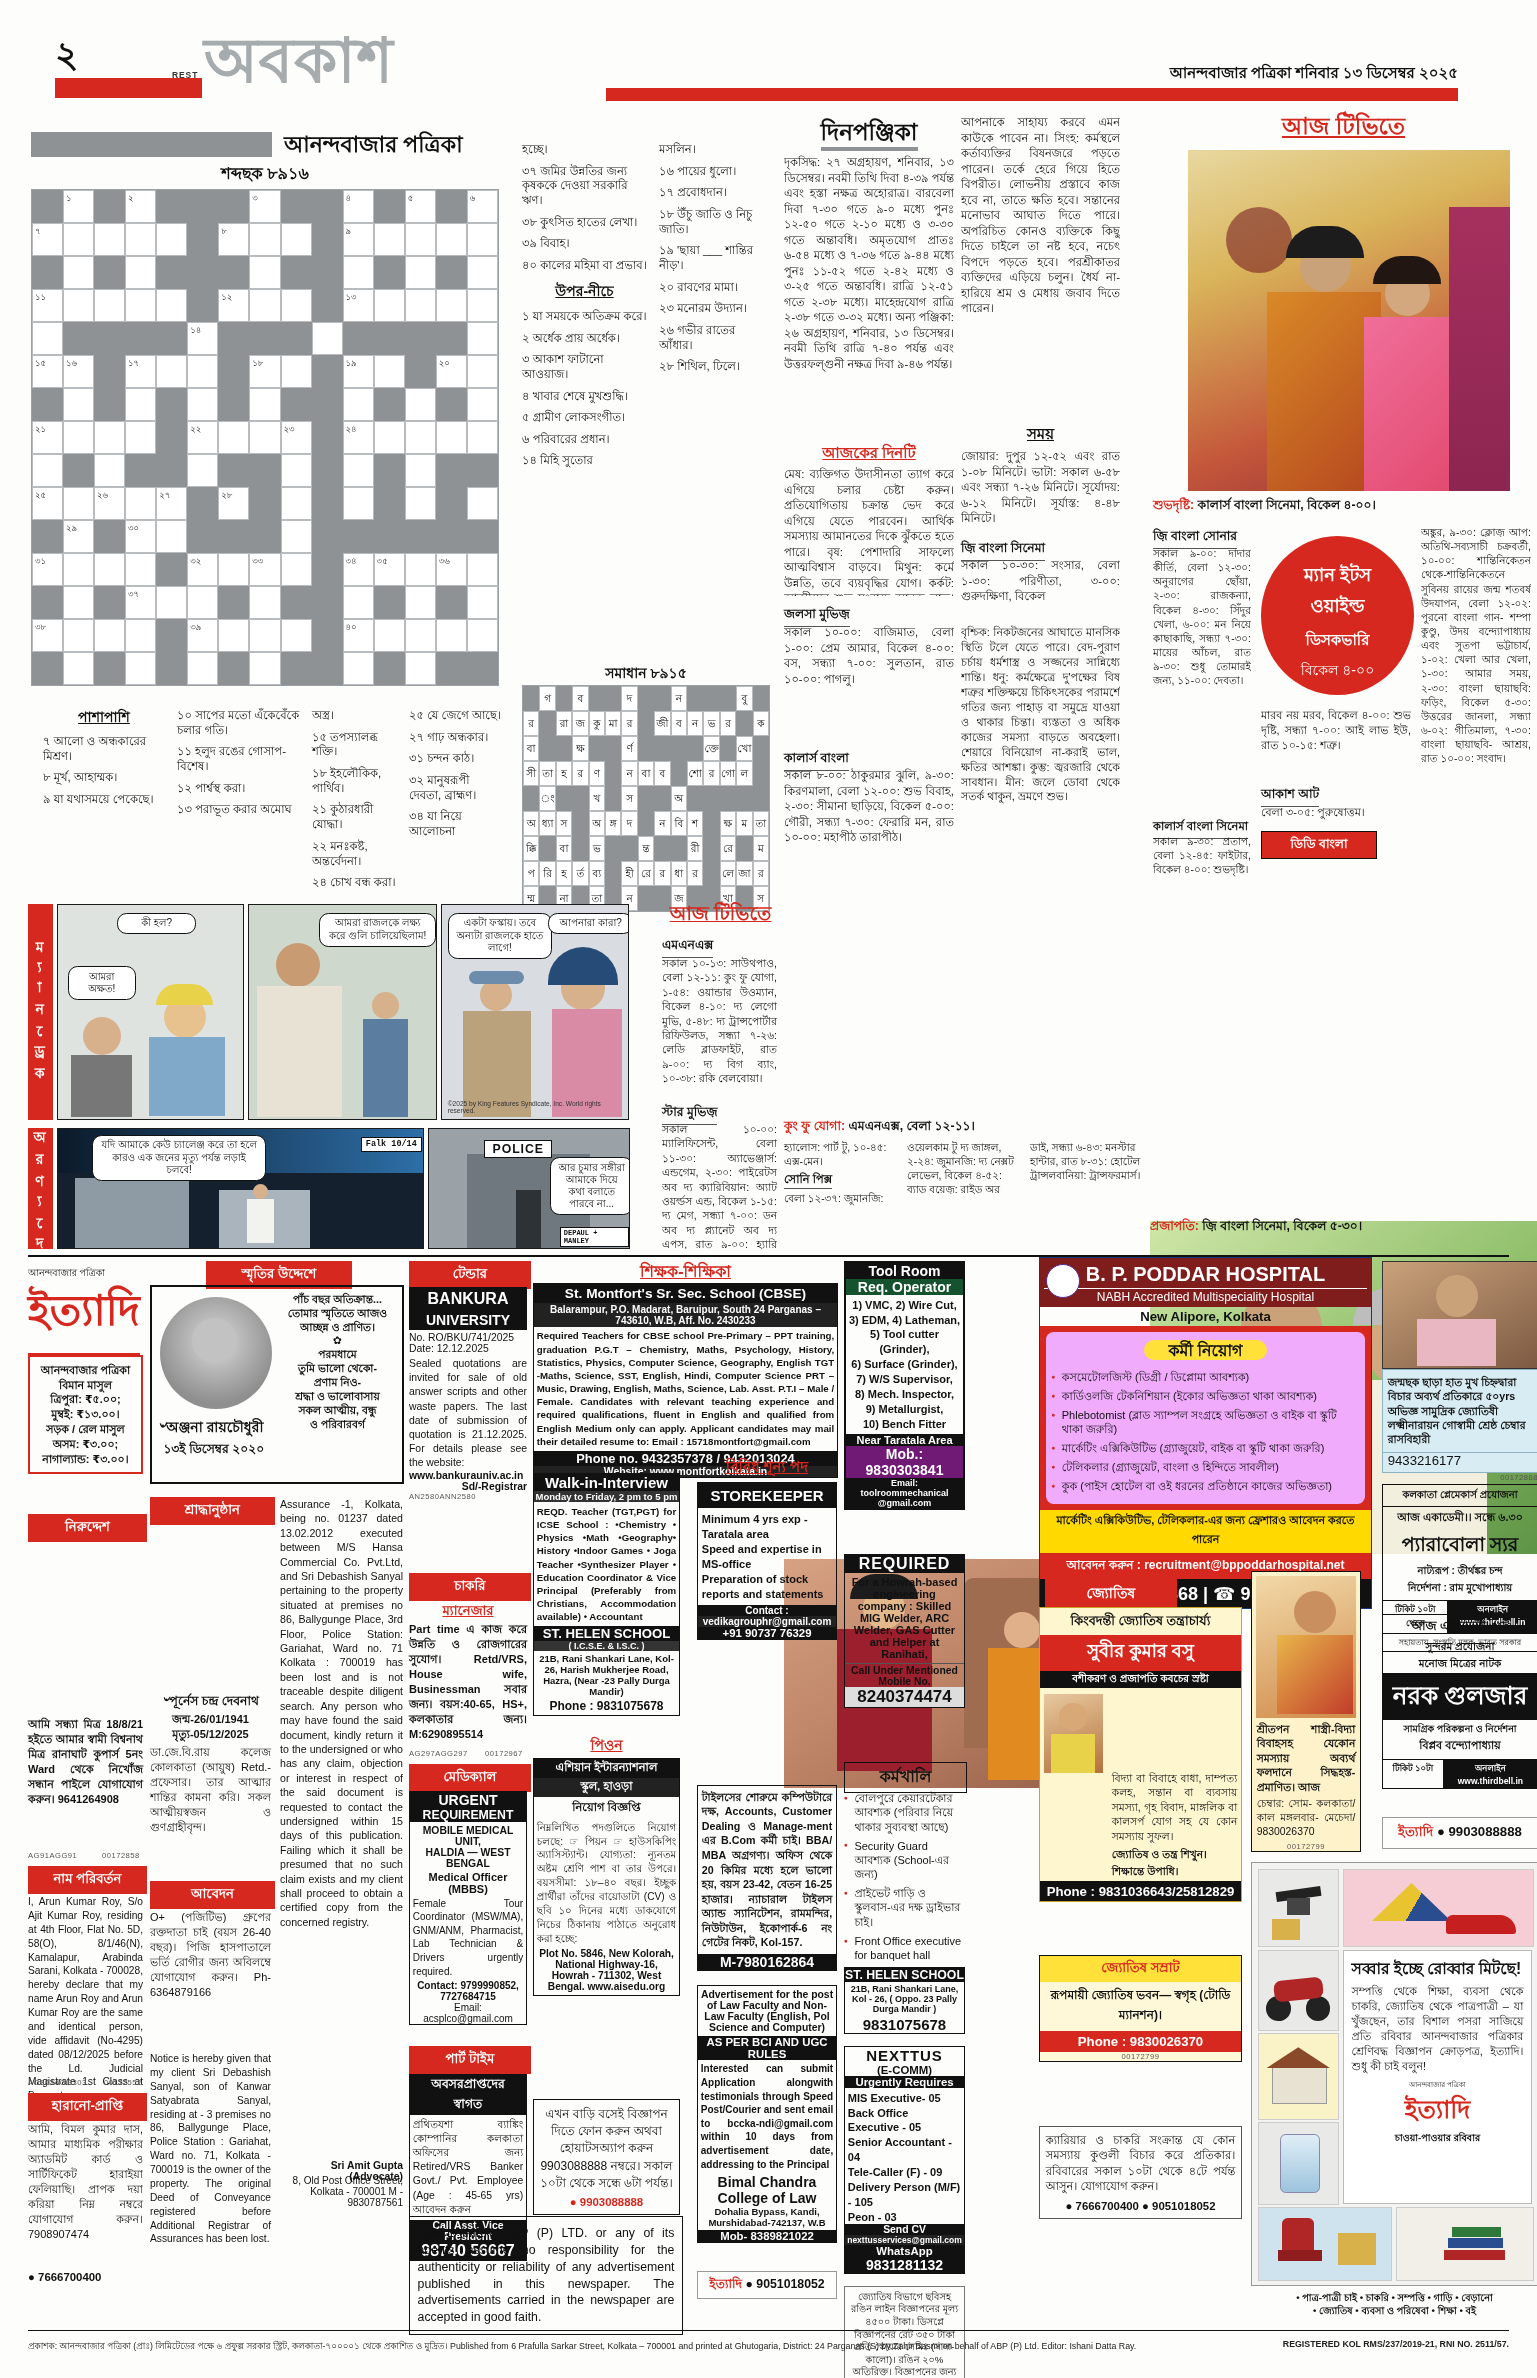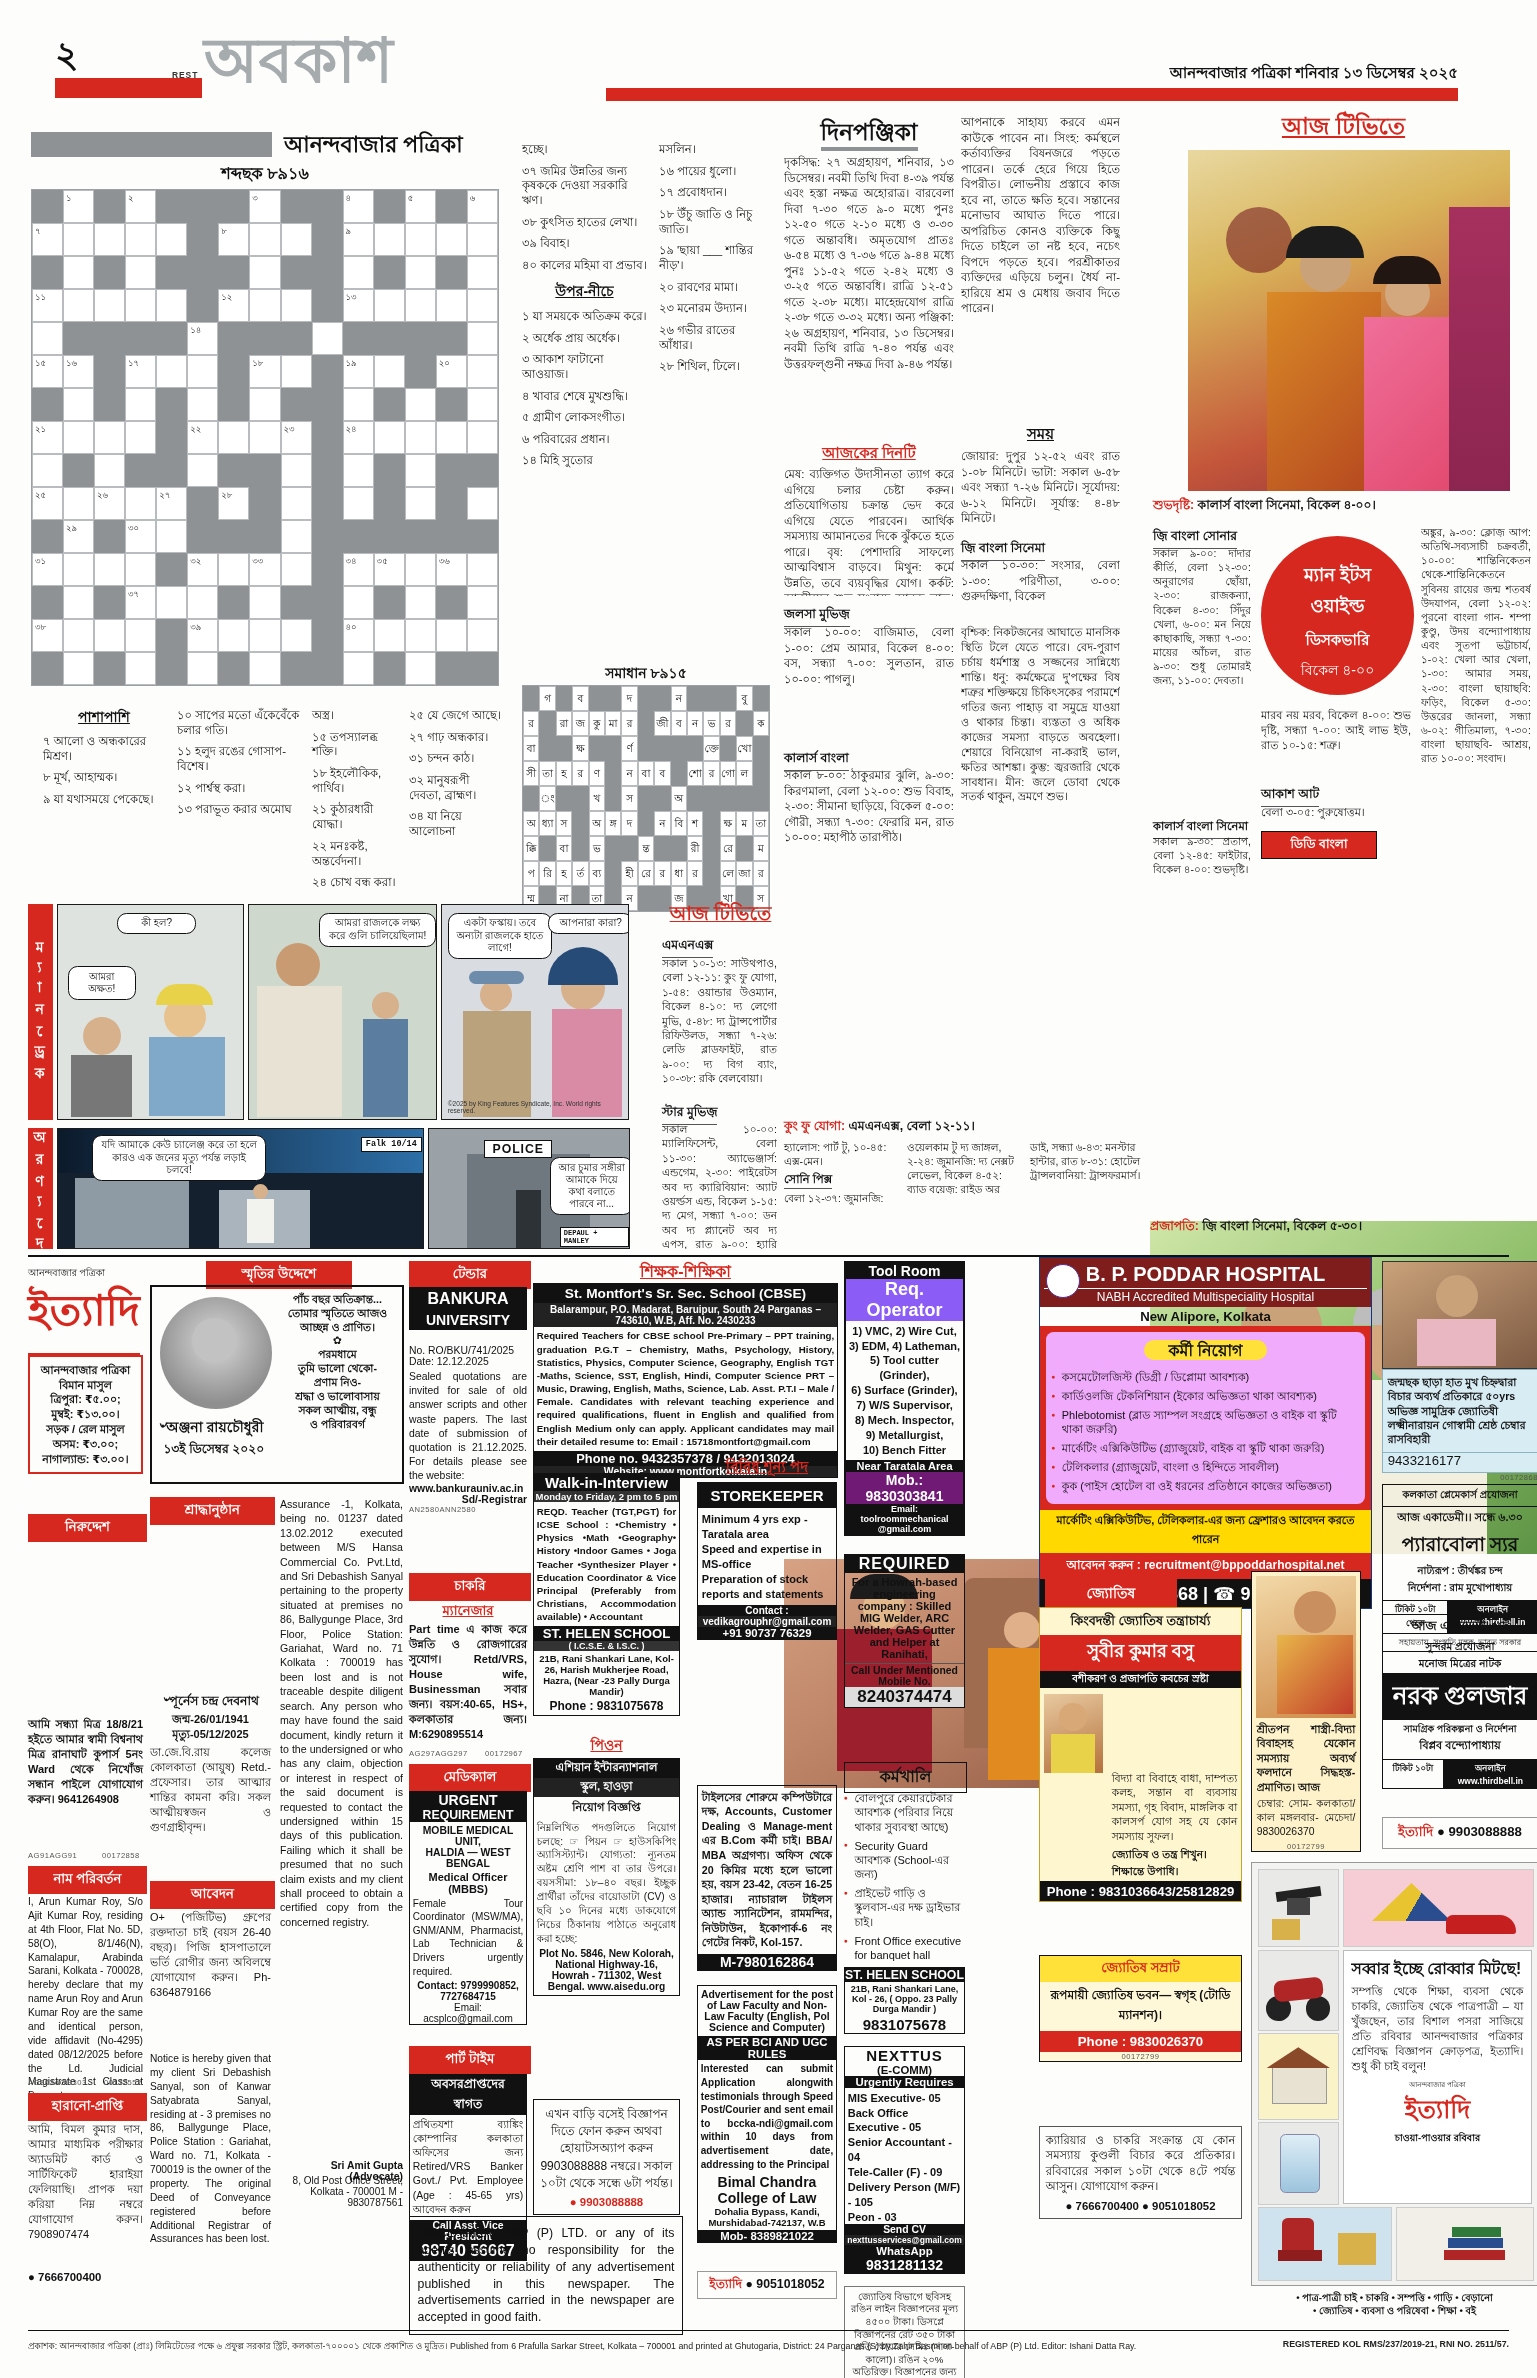--- a/index.html
+++ b/index.html
@@ -757,21 +757,21 @@
   <div class="b jt" style="left:150px;top:2052px;width:121px;font-size:10.2px;">Notice is hereby given that my client Sri Debashish Sanyal, son of Kanwar Satyabrata Sanyal, residing at - 3 premises no 86, Ballygunge Place, Police Station : Gariahat, Ward no. 71, Kolkata - 700019 is the owner of the property. The original Deed of Conveyance registered before Additional Registrar of Assurances has been lost.</div>
 
   <div class="b jt" style="left:280px;top:1497px;width:123px;font-size:10.6px;">Assurance -1, Kolkata, being no. 01237 dated 13.02.2012 executed between M/S Hansa Commercial Co. Pvt.Ltd, and Sri Debashish Sanyal pertaining to the property situated at premises no 86, Ballygunge Place, 3rd Floor, Police Station: Gariahat, Ward no. 71 Kolkata : 700019 has been lost and is not traceable despite diligent search. Any person who may have found the said document, kindly return it to the undersigned or who has any claim, objection or interest in respect of the said document is requested to contact the undersigned within 15 days of this publication. Failing which it shall be presumed that no such claim exists and my client shall proceed to obtain a certified copy from the concerned registry.</div>
   <div class="b" style="left:280px;top:2160px;width:123px;font-size:10.4px;font-weight:bold;text-align:right;">Sri Amit Gupta (Advocate)</div>
   <div class="b" style="left:280px;top:2175px;width:123px;font-size:10px;text-align:right;">8, Old Post Office Street, Kolkata - 700001 M - 9830787561</div>
 
   <div class="b rh" style="left:409px;top:1261px;width:118px;">টেন্ডার</div>
   <div class="b" style="left:409px;top:1287px;width:118px;">
     <div class="bh" style="font-size:16px;padding:2.8px 0;">BANKURA</div>
     <div class="bh" style="font-size:14px;padding:1.9px 0;">UNIVERSITY</div>
-    <div style="font-size:10.4px;margin-top:15px;">No. RO/BKU/741/2025</div>
+    <div style="font-size:10.4px;margin-top:2px;">No. RO/BKU/741/2025</div>
     <div style="font-size:10.4px;">Date: 12.12.2025</div>
     <div class="jt" style="font-size:10.4px;margin-top:2.8px;">Sealed quotations are invited for sale of old answer scripts and other waste papers. The last date of submission of quotation is 21.12.2025. For details please see the website:</div>
     <div style="font-size:10.4px;font-weight:bold;">www.bankurauniv.ac.in</div>
     <div style="font-size:10.4px;text-align:right;font-weight:bold;">Sd/-Registrar</div>
     <div class="refline">AN2580ANN2580</div>
   </div>
   <div class="b rh" style="left:409px;top:1573px;width:118px;">চাকরি</div>
   <div class="b rt ctr" style="left:409px;top:1601px;width:118px;font-size:13.2px;"><span class="u">ম্যানেজার</span></div>
   <div class="b jt" style="left:409px;top:1622px;width:118px;font-size:11px;font-weight:bold;">Part time এ কাজ করে উন্নতি ও রোজগারের সুযোগ। Retd/VRS, House wife, Businessman সবার জন্য। বয়স:40-65, HS+, কলকাতার জন্য। M:6290895514</div>
   <div class="b refline" style="left:409px;top:1749px;">AG297AGG297</div>
@@ -850,21 +850,21 @@
     <div class="ctr" style="font-size:14px;font-weight:bold;">Bimal Chandra College of Law</div>
     <div class="ctr" style="font-size:9.5px;font-weight:bold;">Dohalia Bypass, Kandi, Murshidabad-742137, W.B</div>
     <div class="bh" style="font-size:11.4px;margin-top:1.9px;">Mob- 8389821022</div>
   </div>
   <div class="b" style="left:697px;top:2271px;width:140px;border:0.9px solid #999;padding:2.8px;box-sizing:border-box;text-align:center;font-size:12.3px;">
     <span class="rt">ইত্যাদি</span> <span style="font-weight:bold;">● 9051018052</span>
   </div>
 
   <div class="b" style="left:844px;top:1261px;width:121px;border:2.4px solid #111;box-sizing:border-box;">
     <div class="bh" style="font-size:14px;">Tool Room</div>
-    <div class="bh" style="font-size:18px;background:#8b5cf6;">Req. Operator</div>
+    <div class="bh" style="font-size:14px;background:#14532d;">Req. Operator</div>
     <div class="ctr" style="padding:2.8px 1.9px 0;">
         <div class="blkli">1) VMC, 2) Wire Cut,</div>
         <div class="blkli">3) EDM, 4) Latheman,</div>
         <div class="blkli">5) Tool cutter (Grinder),</div>
         <div class="blkli">6) Surface (Grinder),</div>
         <div class="blkli">7) W/S Supervisor,</div>
         <div class="blkli">8) Mech. Inspector,</div>
         <div class="blkli">9) Metallurgist,</div>
         <div class="blkli">10) Bench Fitter</div>
       </div>

